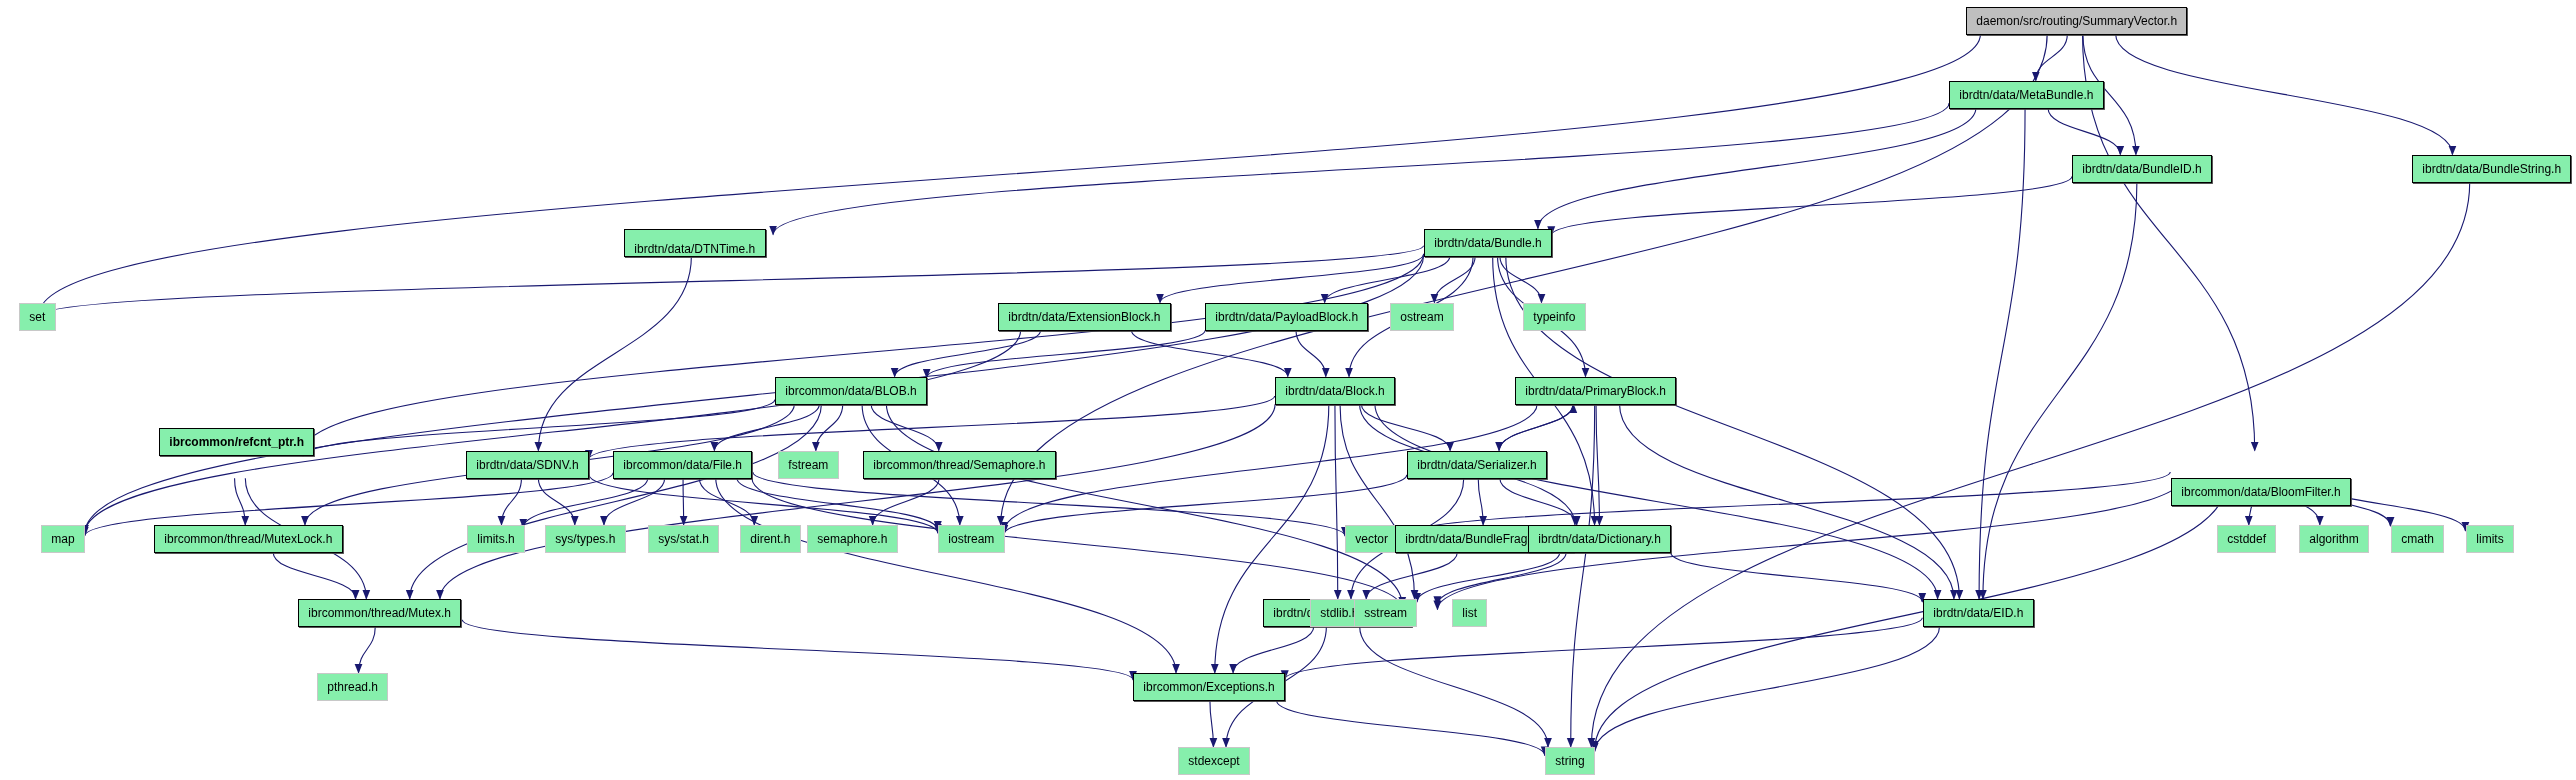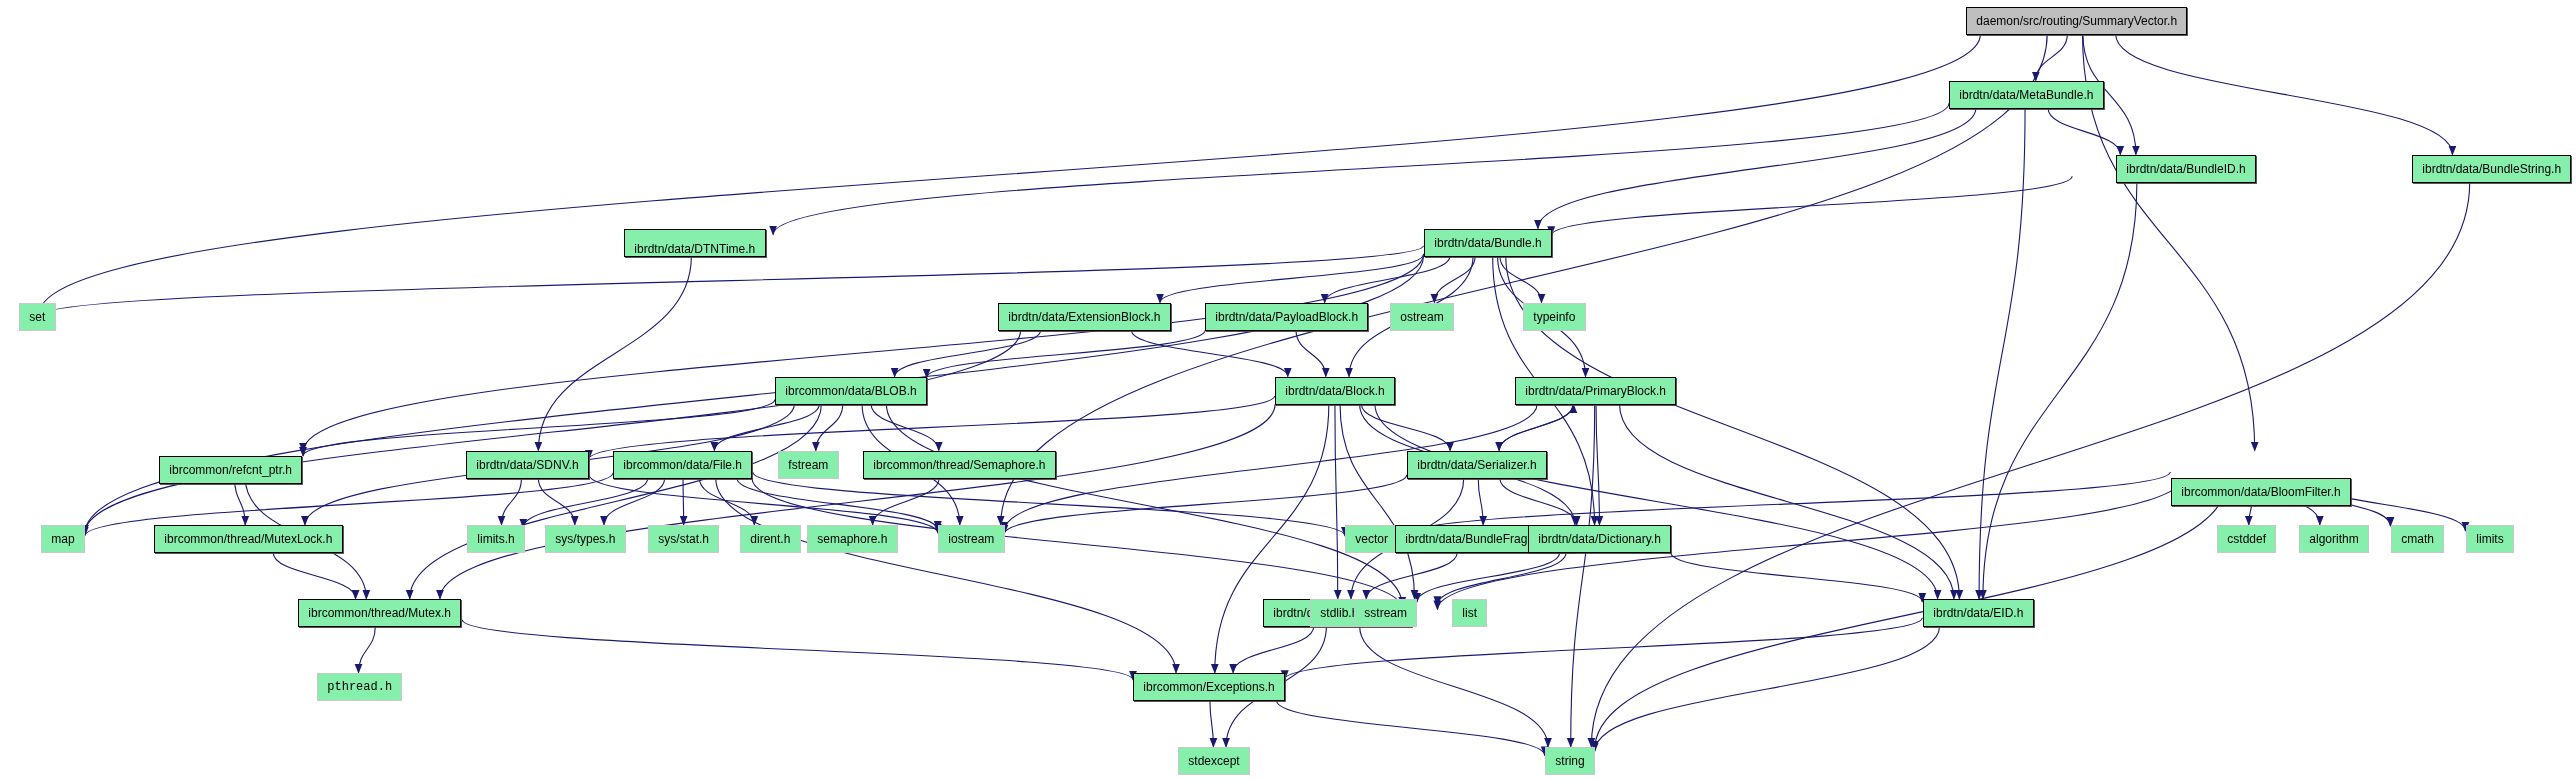--- a/index.html
+++ b/index.html
@@ -118,21 +118,21 @@
       <path d="M1307.125,757 C1307.125,782 1310.875,782 1310.875,807" fill="none" stroke="#191970" stroke-width="1.2" marker-end="url(#arrow)"></path>
       <path d="M1379.125,757 C1379.125,786.7307692307693 1669,786.7307692307693 1669,816.4615384615385" fill="none" stroke="#191970" stroke-width="1.2" marker-end="url(#arrow)"></path>
     </svg>
 
   <div class="node root" style="left: 1966px; top: 6.5px;">
       <span>daemon/src/routing/SummaryVector.h</span>
     </div>
   <div class="node local" style="left: 1949px; top: 81px;">
       <span>ibrdtn/data/MetaBundle.h</span>
     </div>
-  <div class="node local" style="left: 2072px; top: 155px; margin-left: 44px;">
+  <div class="node local" style="left: 2072px; top: 155px;">
       <span>ibrdtn/data/BundleID.h</span>
     </div>
   <div class="node local" style="left: 2412px; top: 155px;">
       <span>ibrdtn/data/BundleString.h</span>
     </div>
   <div class="node local" style="left: 624px; top: 229px; align-items: flex-end;">
       <span>ibrdtn/data/DTNTime.h</span>
     </div>
   <div class="node local" style="left: 1424px; top: 229px;">
       <span>ibrdtn/data/Bundle.h</span>
@@ -157,21 +157,21 @@
     </div>
   <div class="node local" style="left: 1275px; top: 377px;">
       <span>ibrdtn/data/Block.h</span>
     </div>
   <div class="node local" style="left: 1515px; top: 377px;">
       <span>ibrdtn/data/PrimaryBlock.h</span>
     </div>
   <div class="node local" style="left: 2171px; top: 451px; margin-top: 27px;">
       <span>ibrcommon/data/BloomFilter.h</span>
     </div>
-  <div class="node local" style="left: 159px; top: 456px;">
+  <div class="node local" style="left: 159px; top: 428px; font-weight: bold;">
       <span>ibrcommon/refcnt_ptr.h</span>
     </div>
   <div class="node local" style="left: 466px; top: 451px;">
       <span>ibrdtn/data/SDNV.h</span>
     </div>
   <div class="node local" style="left: 613px; top: 451px;">
       <span>ibrcommon/data/File.h</span>
     </div>
   <div class="node system" style="left: 778px; top: 451px;">
       <span>fstream</span>
@@ -238,21 +238,21 @@
     </div>
   <div class="node system" style="left: 1354px; top: 599px;">
       <span>sstream</span>
     </div>
   <div class="node system" style="left: 1452px; top: 599px;">
       <span>list</span>
     </div>
   <div class="node local" style="left: 1923px; top: 599px;">
       <span>ibrdtn/data/EID.h</span>
     </div>
-  <div class="node system" style="left: 317px; top: 673px; font-family: Liberation Mono, monospace;">
+  <div class="node system" style="left: 317px; top: 673px;">
       <span>pthread.h</span>
     </div>
   <div class="node local" style="left: 1133px; top: 673px;">
       <span>ibrcommon/Exceptions.h</span>
     </div>
   <div class="node system" style="left: 1178px; top: 747px;">
       <span>stdexcept</span>
     </div>
   <div class="node system" style="left: 1545px; top: 747px;">
       <span>string</span>

